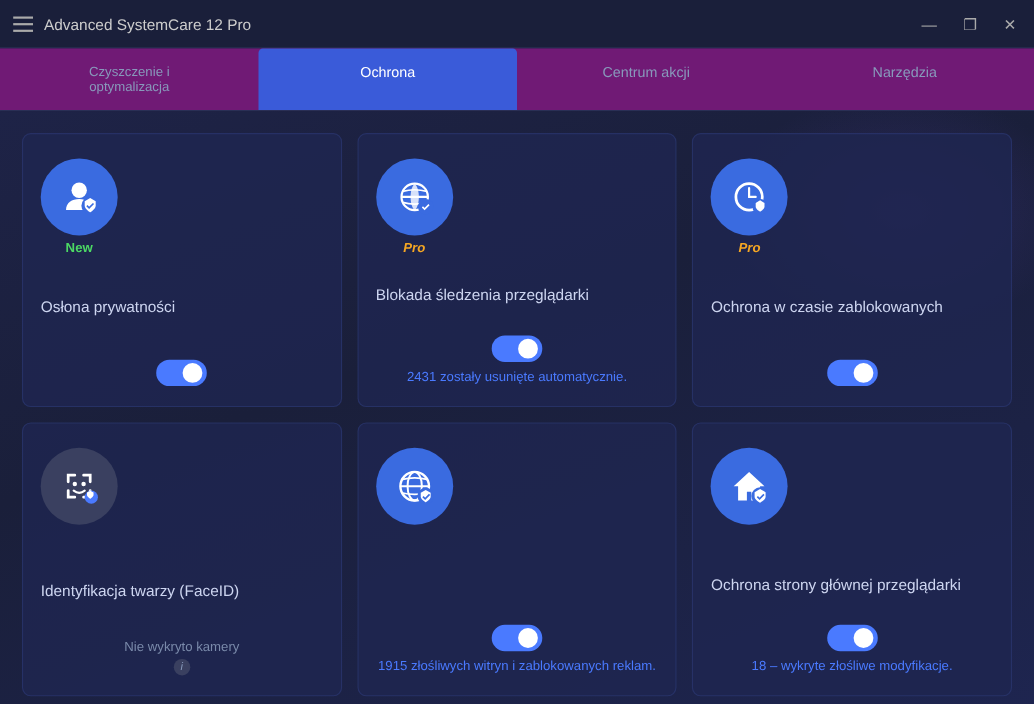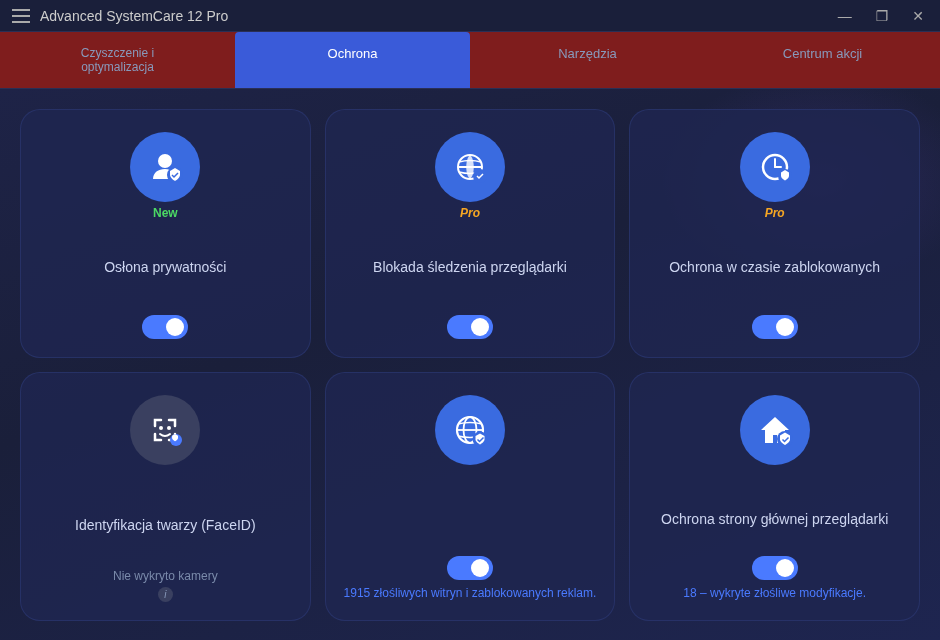--- a/index.html
+++ b/index.html
@@ -12,21 +12,21 @@
       color: #fff;
     }
 
     
     .title-bar {
       display: flex;
       align-items: center;
       justify-content: space-between;
       background: #1a1f3a;
       padding: 0 12px;
-      height: 32px;
+      height: 44px;
       border-bottom: 1px solid #2a2f55;
       gap: 29px;
     }
     .title-bar-left {
       display: flex;
       align-items: center;
       gap: 10px;
     }
     .hamburger {
       display: flex;
@@ -51,21 +51,21 @@
     .win-btn {
       font-size: 14px;
       color: #aaa;
       cursor: pointer;
       padding: 0 4px;
     }
 
     
     .nav-tabs {
       display: flex;
-      background: #7f1d1d;
+      background: #701a75;
       border-bottom: 1px solid #2a2f55;
     }
     .nav-tab {
       flex: 1;
       text-align: center;
       padding: 14px 8px;
       font-size: 13px;
       color: #8899bb;
       cursor: pointer;
       position: relative;
@@ -102,24 +102,24 @@
     .cards-grid {
       display: grid;
       grid-template-columns: repeat(3, 1fr);
       grid-template-rows: repeat(2, 1fr);
       gap: 14px;
       height: 100%;
     }
 
     .card {
       background: rgba(30, 38, 80, 0.85);
-      border-radius: 20px;
+      border-radius: 8px;
       display: flex;
       flex-direction: column;
-      align-items: center;
+      align-items: flex-start;
       justify-content: space-between;
       padding: 22px 16px 18px;
       border: 1px solid rgba(60, 80, 160, 0.3);
       position: relative;
     }
 
     .card-icon-wrapper {
       position: relative;
       width: 70px;
       height: 70px;
@@ -239,22 +239,22 @@
     <span class="win-btn">—</span>
     <span class="win-btn">❐</span>
     <span class="win-btn close">✕</span>
   </div>
 </div>
 
 <div class="nav-tabs">
   <div class="nav-tab" style="white-space:pre-line;font-size:12px;">Czyszczenie i
 optymalizacja</div>
   <div class="nav-tab active">Ochrona</div>
+  <div class="nav-tab">Centrum akcji</div>
   <div class="nav-tab">Narzędzia</div>
-  <div class="nav-tab">Centrum akcji</div>
 </div>
 
 <div class="main-content">
   <div class="cards-grid">
 
     <div class="card">
       <div style="display:flex;flex-direction:column;align-items:center;">
         <div class="card-icon-wrapper blue-bg">
           <svg class="icon-svg" viewBox="0 0 36 36">
             <circle cx="18" cy="12" r="7" fill="white"></circle>
@@ -291,20 +291,21 @@
         </div>
         <span class="card-label-badge pro">Pro</span>
       </div>
       <div class="card-title">Blokada śledzenia przeglądarki</div>
       <div class="card-bottom">
         <div class="toggle">
           <div class="toggle-track">
             <div class="toggle-thumb"></div>
           </div>
         </div>
+        <div class="card-status">2431 zostały usunięte automatycznie.</div>
       </div>
     </div>
 
     <div class="card">
       <div style="display:flex;flex-direction:column;align-items:center;">
         <div class="card-icon-wrapper blue-bg">
           <svg class="icon-svg" viewBox="0 0 36 36">
             <circle cx="18" cy="18" r="12" fill="none" stroke="white" stroke-width="2.5"></circle>
             <line x1="18" y1="18" x2="18" y2="10" stroke="white" stroke-width="2" stroke-linecap="round"></line>
             <line x1="18" y1="18" x2="24" y2="18" stroke="white" stroke-width="2" stroke-linecap="round"></line>

